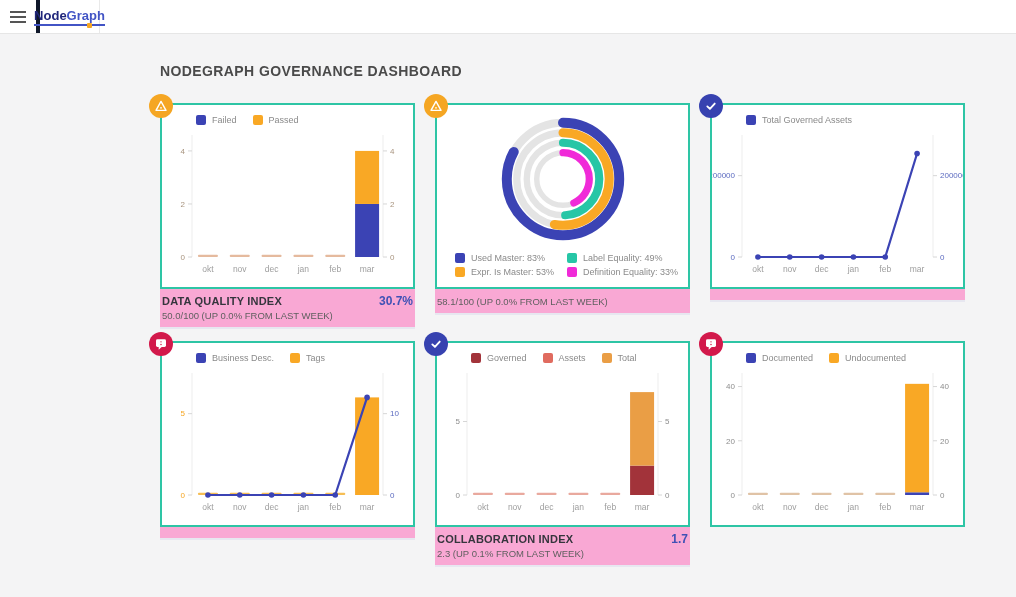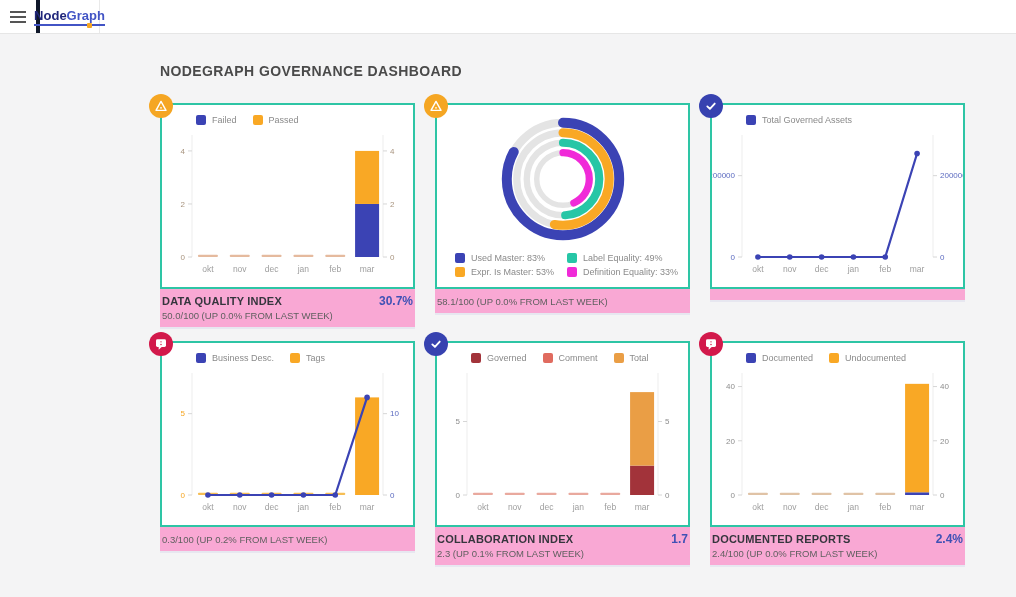--- a/index.html
+++ b/index.html
@@ -257,38 +257,37 @@
               <circle cx="45.916666666666664" cy="130" r="2.8" fill="#3B43B4"></circle>
               <circle cx="77.75" cy="130" r="2.8" fill="#3B43B4"></circle>
               <circle cx="109.58333333333333" cy="130" r="2.8" fill="#3B43B4"></circle>
               <circle cx="141.41666666666666" cy="130" r="2.8" fill="#3B43B4"></circle>
               <circle cx="173.25" cy="130" r="2.8" fill="#3B43B4"></circle>
               <circle cx="205.08333333333331" cy="32.39999999999999" r="2.8" fill="#3B43B4"></circle>
             </svg>
           </div>
         </div>
         <div class="meta">
-          <div class="card-subtitle">0.3/100 (UP 0.2% FROM LAST WEEK)</div>
         </div>
       </div>
       <div class="card">
         <div class="chart-box">
           <div class="badge" style="background: rgb(55, 66, 176);">
             <svg viewBox="0 0 24 24">
               <path d="M6.5 12.6 L10.4 16.4 L17.6 8.4" fill="none" stroke="#fff" stroke-width="2.8" stroke-linecap="round" stroke-linejoin="round"></path>
             </svg>
           </div>
           <div class="legend">
             <span class="legend-item">
               <span class="swatch" style="background: rgb(162, 51, 58);"></span>
               <span class="legend-label">Governed</span>
             </span>
             <span class="legend-item">
               <span class="swatch" style="background: rgb(224, 107, 95);"></span>
-              <span class="legend-label">Comment</span>
+              <span class="legend-label">Assets</span>
             </span>
             <span class="legend-item">
               <span class="swatch" style="background: rgb(234, 158, 69);"></span>
               <span class="legend-label">Total</span>
             </span>
           </div>
           <div>
             <svg class="chart-svg" width="251" height="152" viewBox="0 0 251 152">
               <line x1="30" y1="8" x2="30" y2="130" stroke="#EDEDED" stroke-width="1"></line>
               <line x1="221" y1="8" x2="221" y2="130" stroke="#EDEDED" stroke-width="1"></line>
@@ -369,22 +368,15 @@
               <rect x="35.916666666666664" y="127.8" width="20" height="2.2" rx="1" fill="#E0C3A6"></rect>
               <rect x="67.75" y="127.8" width="20" height="2.2" rx="1" fill="#E0C3A6"></rect>
               <rect x="99.58333333333333" y="127.8" width="20" height="2.2" rx="1" fill="#E0C3A6"></rect>
               <rect x="131.41666666666666" y="127.8" width="20" height="2.2" rx="1" fill="#E0C3A6"></rect>
               <rect x="163.25" y="127.8" width="20" height="2.2" rx="1" fill="#E0C3A6"></rect>
               <rect x="193.08333333333331" y="127.28888888888889" width="24" height="2.7111111111111112" fill="#3B43B4"></rect>
               <rect x="193.08333333333331" y="18.84444444444445" width="24" height="108.44444444444444" fill="#F9A825"></rect>
             </svg>
           </div>
         </div>
-        <div class="meta">
-          <div class="title-row">
-            <span class="card-title">DOCUMENTED REPORTS</span>
-            <span class="card-value">2.4%</span>
-          </div>
-          <div class="card-subtitle">2.4/100 (UP 0.0% FROM LAST WEEK)</div>
-        </div>
       </div>
     </div>
 </div>
 
 </body></html>

